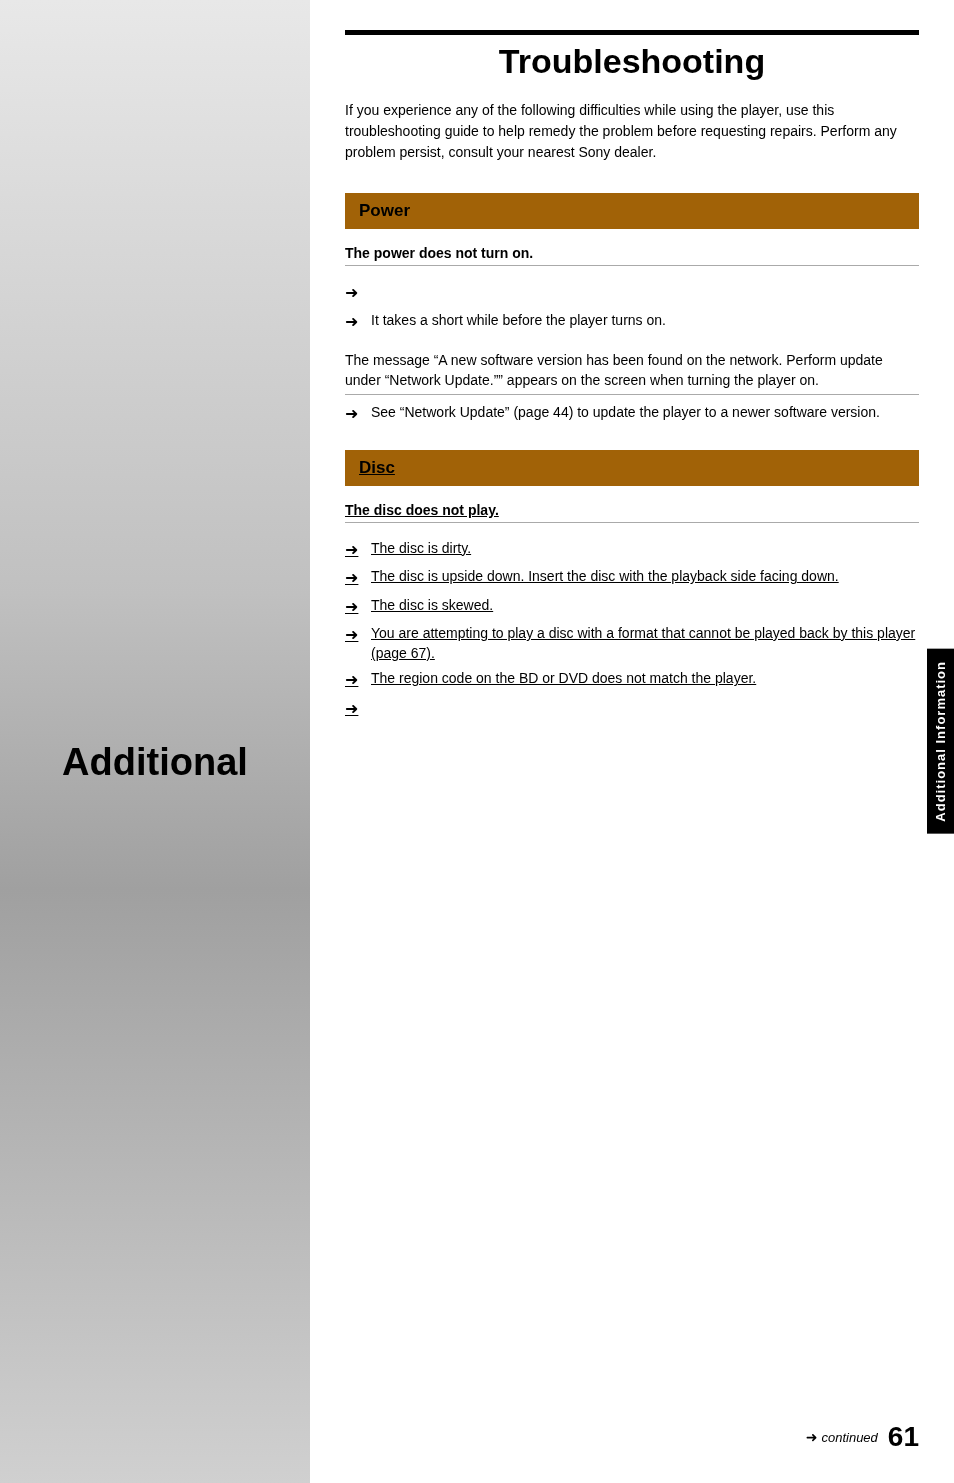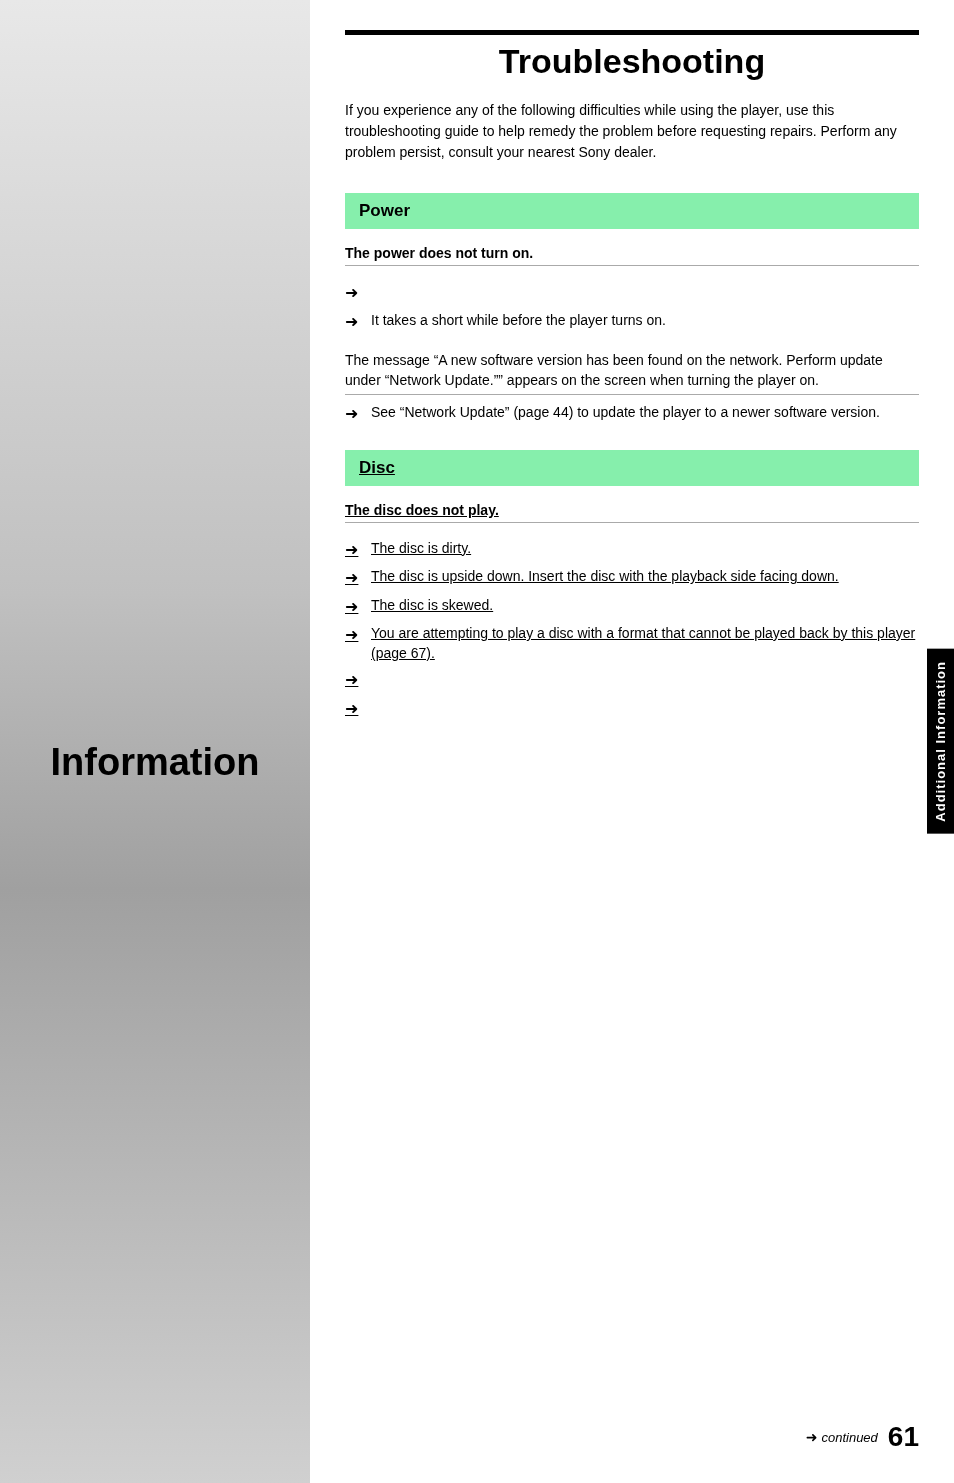--- a/index.html
+++ b/index.html
@@ -69,21 +69,21 @@
     
     .intro-text {
       font-size: 14px;
       color: #000000;
       line-height: 1.5;
       margin-bottom: 30px;
     }
 
     
     .section-header {
-      background: #86efac;
+      background: #a16207;
       padding: 8px 14px;
       margin-bottom: 16px;
       margin-top: 11px;
     }
 
     .section-header-title {
       font-size: 17px;
       font-weight: bold;
       color: #000000;
     }
@@ -201,21 +201,21 @@
     }
   </style>
 </head>
 <body>
 
 <div class="page-container">
 
   <div class="sidebar">
     <div class="sidebar-title">
       <br>
-      <span>Information</span>
+      <span>Additional</span>
     </div>
   </div>
 
   <div class="main-content">
 
     <div class="page-title-bar">
       <h1 class="page-title">Troubleshooting</h1>
     </div>
 
     <p class="intro-text">If you experience any of the following difficulties while using the player, use this troubleshooting guide to help remedy the problem before requesting repairs. Perform any problem persist, consult your nearest Sony dealer.</p>
@@ -268,20 +268,21 @@
           <li class="bullet-item">
             <span class="arrow-icon">➜</span>
             <span class="bullet-text">The disc is skewed.</span>
           </li>
           <li class="bullet-item">
             <span class="arrow-icon">➜</span>
             <span class="bullet-text">You are attempting to play a disc with a format that cannot be played back by this player (page 67).</span>
           </li>
           <li class="bullet-item">
             <span class="arrow-icon">➜</span>
+            <span class="bullet-text">The region code on the BD or DVD does not match the player.</span>
           </li>
           <li class="bullet-item">
             <span class="arrow-icon">➜</span>
           </li>
         </ul>
       </div>
     </div>
 
     <div class="page-footer">
       <span class="footer-arrow">➜</span>

